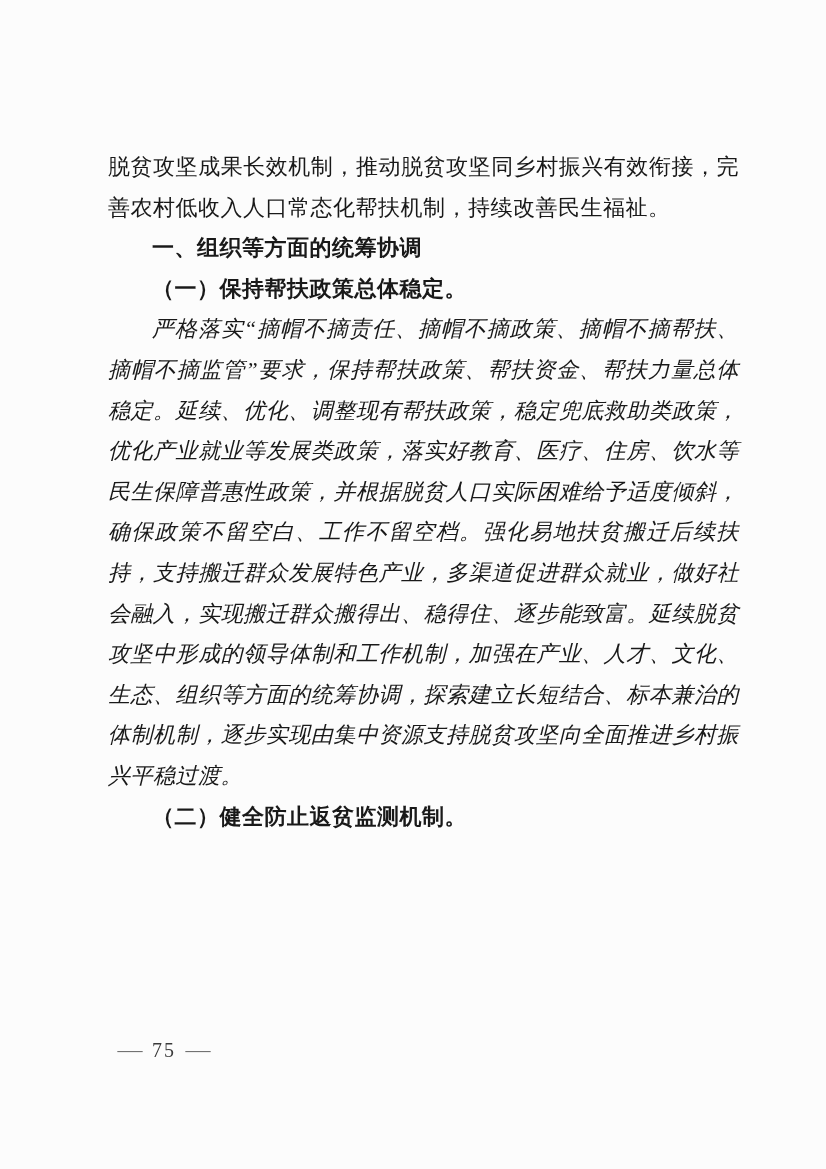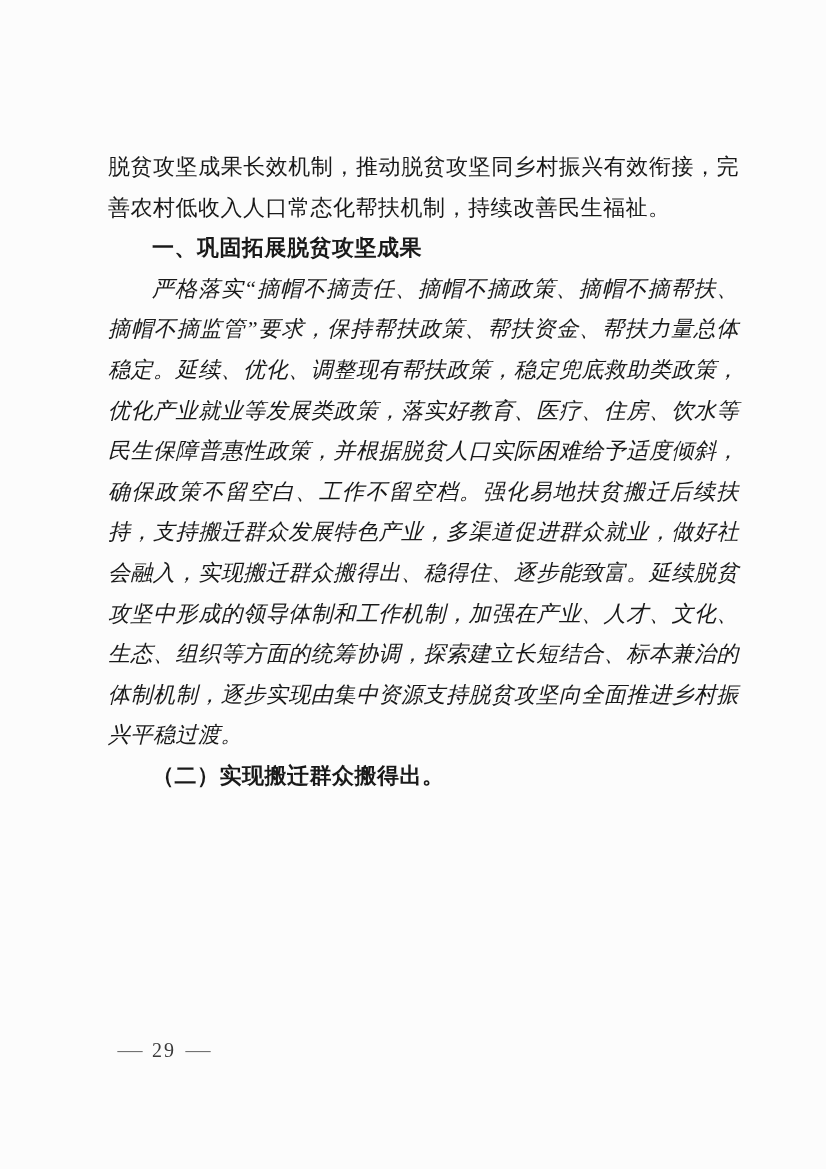--- a/index.html
+++ b/index.html
@@ -68,23 +68,24 @@
     font-family: "Liberation Serif", "DejaVu Serif", serif;
     letter-spacing: 2px;
   }
 </style>
 </head>
 <body>
 
 <div class="page">
   <div class="content">
     <p class="body-text">脱贫攻坚成果长效机制，推动脱贫攻坚同乡村振兴有效衔接，完善农村低收入人口常态化帮扶机制，持续改善民生福祉。</p>
-    <p class="heading1">一、巩固拓展脱贫攻坚成果</p>
+    <p class="heading1">一、组织等方面的统筹协调</p>
+    <p class="heading2">（一）保持帮扶政策总体稳定。</p>
     <p class="body-text para-indent">严格落实“摘帽不摘责任、摘帽不摘政策、摘帽不摘帮扶、摘帽不摘监管”要求，保持帮扶政策、帮扶资金、帮扶力量总体稳定。延续、优化、调整现有帮扶政策，稳定兜底救助类政策，优化产业就业等发展类政策，落实好教育、医疗、住房、饮水等民生保障普惠性政策，并根据脱贫人口实际困难给予适度倾斜，确保政策不留空白、工作不留空档。强化易地扶贫搬迁后续扶持，支持搬迁群众发展特色产业，多渠道促进群众就业，做好社会融入，实现搬迁群众搬得出、稳得住、逐步能致富。延续脱贫攻坚中形成的领导体制和工作机制，加强在产业、人才、文化、生态、组织等方面的统筹协调，探索建立长短结合、标本兼治的体制机制，逐步实现由集中资源支持脱贫攻坚向全面推进乡村振兴平稳过渡。</p>
-    <p class="heading2">（二）实现搬迁群众搬得出。</p>
+    <p class="heading2">（二）健全防止返贫监测机制。</p>
   </div>
 
   <div class="footer">
     <span class="dash">—</span>
-    <span class="page-num">29</span>
+    <span class="page-num">75</span>
     <span class="dash">—</span>
   </div>
 </div>
 
 </body></html>

